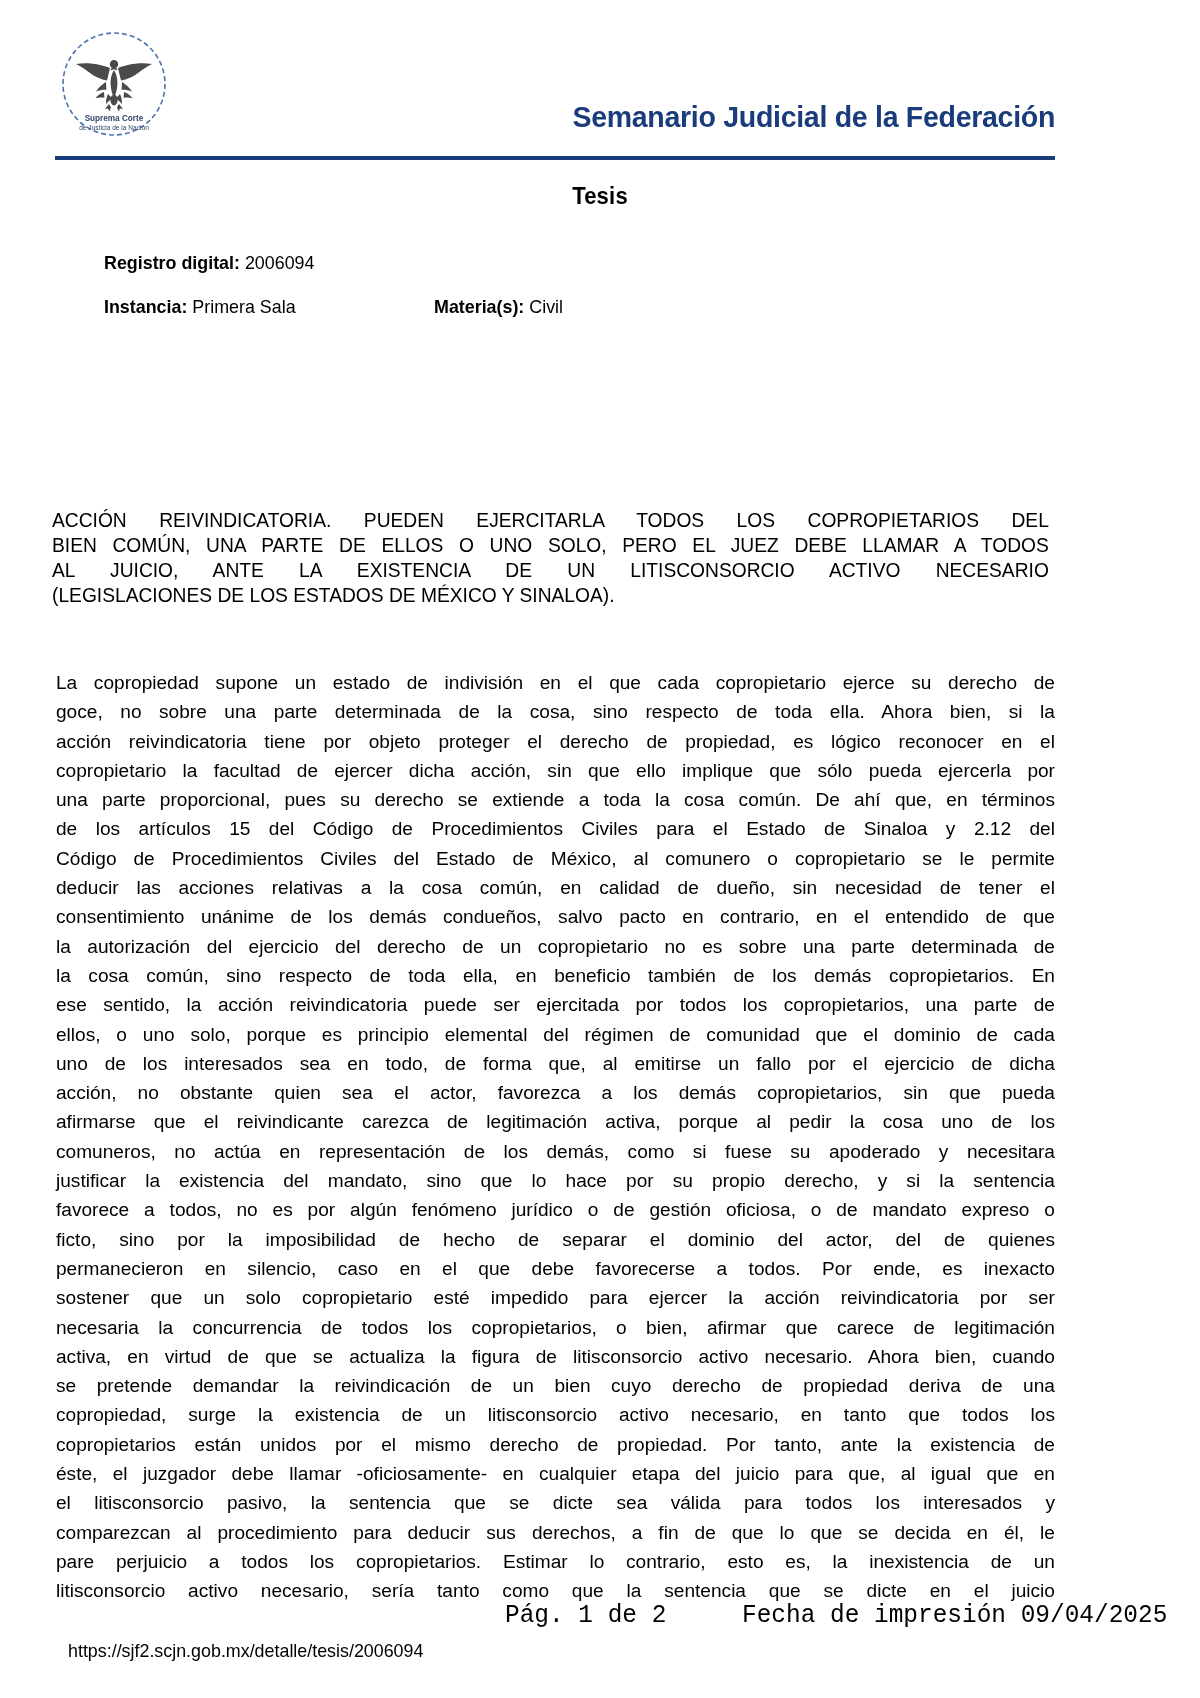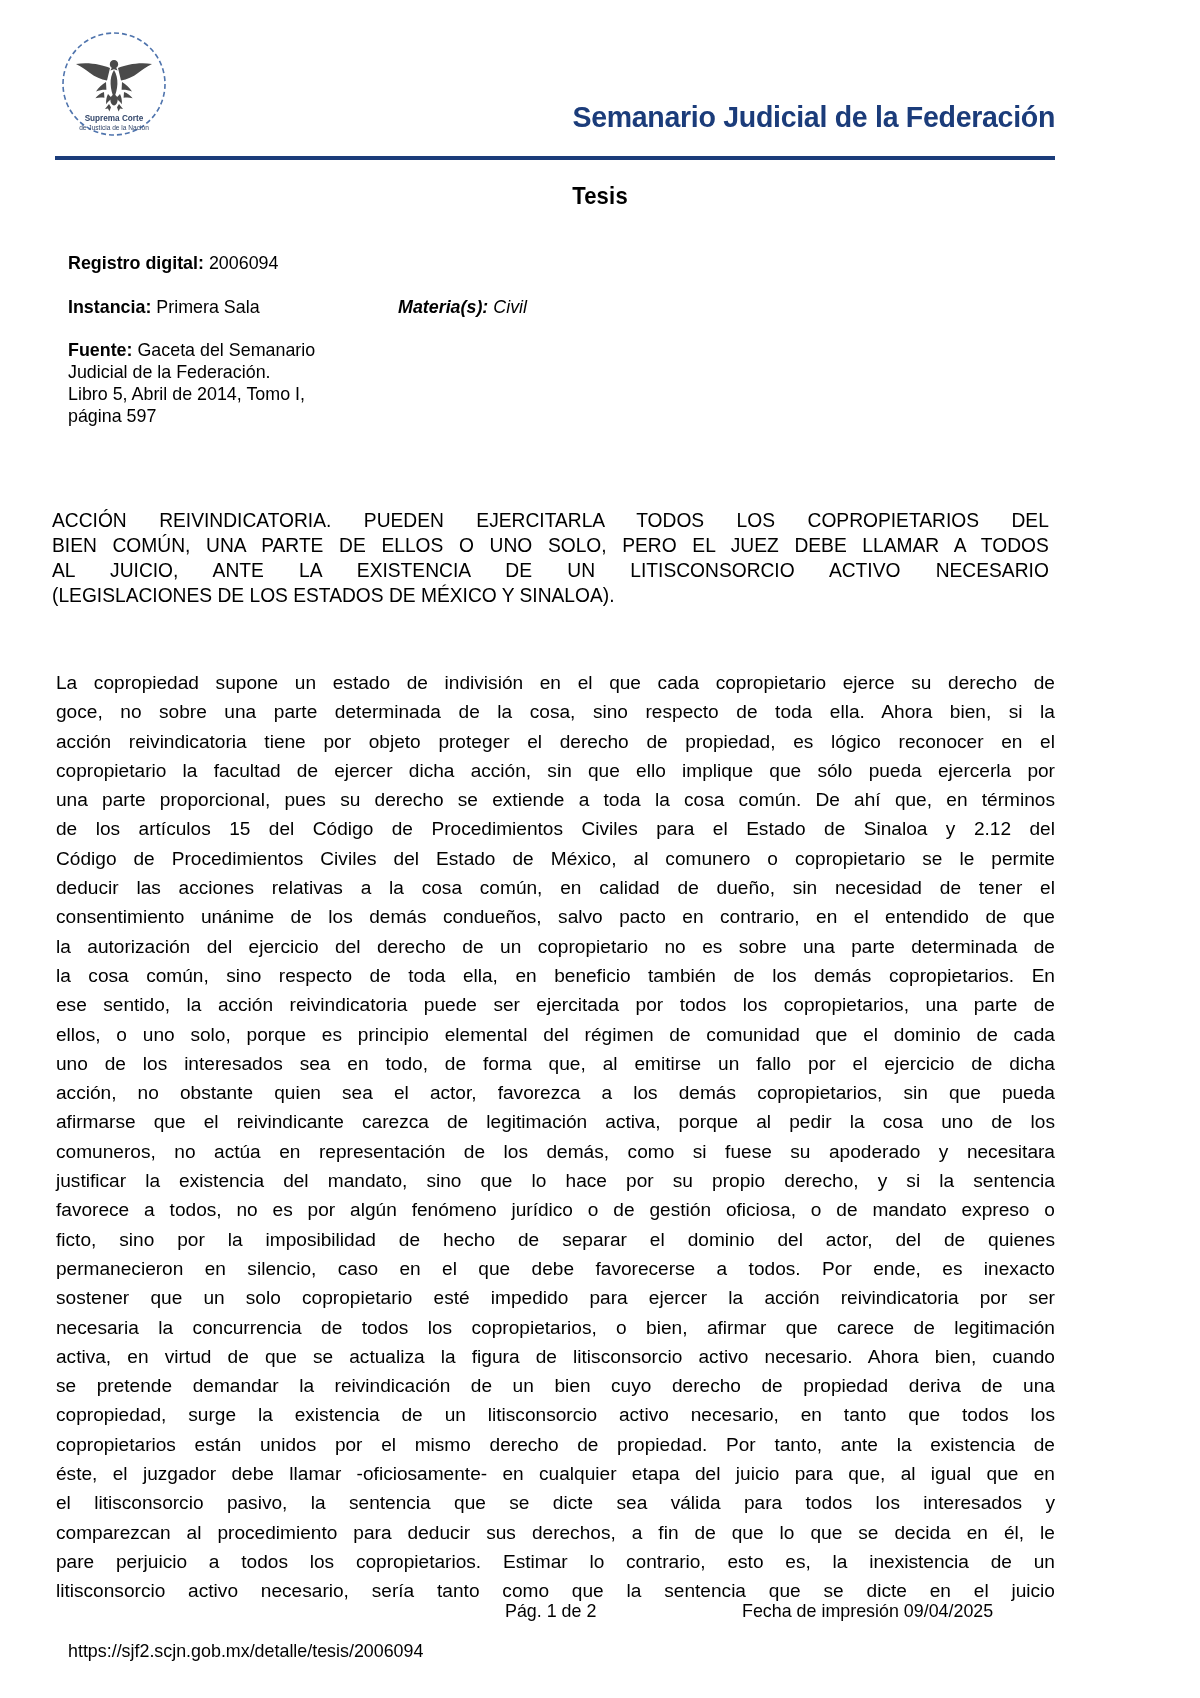--- a/index.html
+++ b/index.html
@@ -86,23 +86,23 @@
     width: 1010px;
     font-size: 19px;
     line-height: 22px;
   }
   .meta-row {
     display: flex;
     width: 100%;
     margin-bottom: 21px;
   }
   .meta-row.single { margin-bottom: 22px; }
-  .meta-col-a { width: 330px; }
+  .meta-col-a { width: 330px; margin-left: 36px; }
   .meta-col-b { width: 375px; }
-  .meta-col-c { width: 300px; font-style: italic; }
+  .meta-col-c { width: 300px; }
   .meta-line { white-space: pre-wrap; transform: scaleX(0.94); transform-origin: left top; }
   .meta-line b { font-weight: bold; }
 
   
   .tesis-heading {
     position: absolute;
     left: 52px;
     top: 508px;
     width: 1012px;
     font-size: 19.5px;
@@ -146,21 +146,22 @@
     text-align-last: justify;
     white-space: pre;
   }
 
   
   .footer {
     position: absolute;
     left: 0;
     top: 1600px;
     width: 1200px;
-    font-size: 19px;
+    font-size: 26px;
+    font-family: Liberation Mono, monospace;
   }
   .footer-inner {
     position: relative;
     width: 1200px;
     height: 30px;
   }
   .page-num {
     position: absolute;
     left: 505px;
     top: 0;
@@ -237,26 +238,20 @@
     <div class="meta-row">
       <div class="meta-col-a">
         <div class="meta-line"><b>Instancia:</b> <span>Primera Sala</span></div>
       </div>
       <div class="meta-col-c">
         <div class="meta-line"><b>Materia(s):</b> <span>Civil</span></div>
       </div>
     </div>
 
     <div class="meta-row">
-      <div class="meta-col-b">
-        <div class="meta-line"><b>Fuente:</b> <span>Gaceta del Semanario</span></div>
-        <div class="meta-line">Judicial de la Federación.</div>
-        <div class="meta-line">Libro 5, Abril de 2014, Tomo I,</div>
-        <div class="meta-line">página 597</div>
-      </div>
     </div>
 
   </div>
 
   <div class="tesis-heading">
     <span class="hl">ACCIÓN REIVINDICATORIA. PUEDEN EJERCITARLA TODOS LOS COPROPIETARIOS DEL</span>
     <span class="hl">BIEN COMÚN, UNA PARTE DE ELLOS O UNO SOLO, PERO EL JUEZ DEBE LLAMAR A TODOS</span>
     <span class="hl">AL JUICIO, ANTE LA EXISTENCIA DE UN LITISCONSORCIO ACTIVO NECESARIO</span>
     <span class="hl last">(LEGISLACIONES DE LOS ESTADOS DE MÉXICO Y SINALOA).</span>
   </div>

